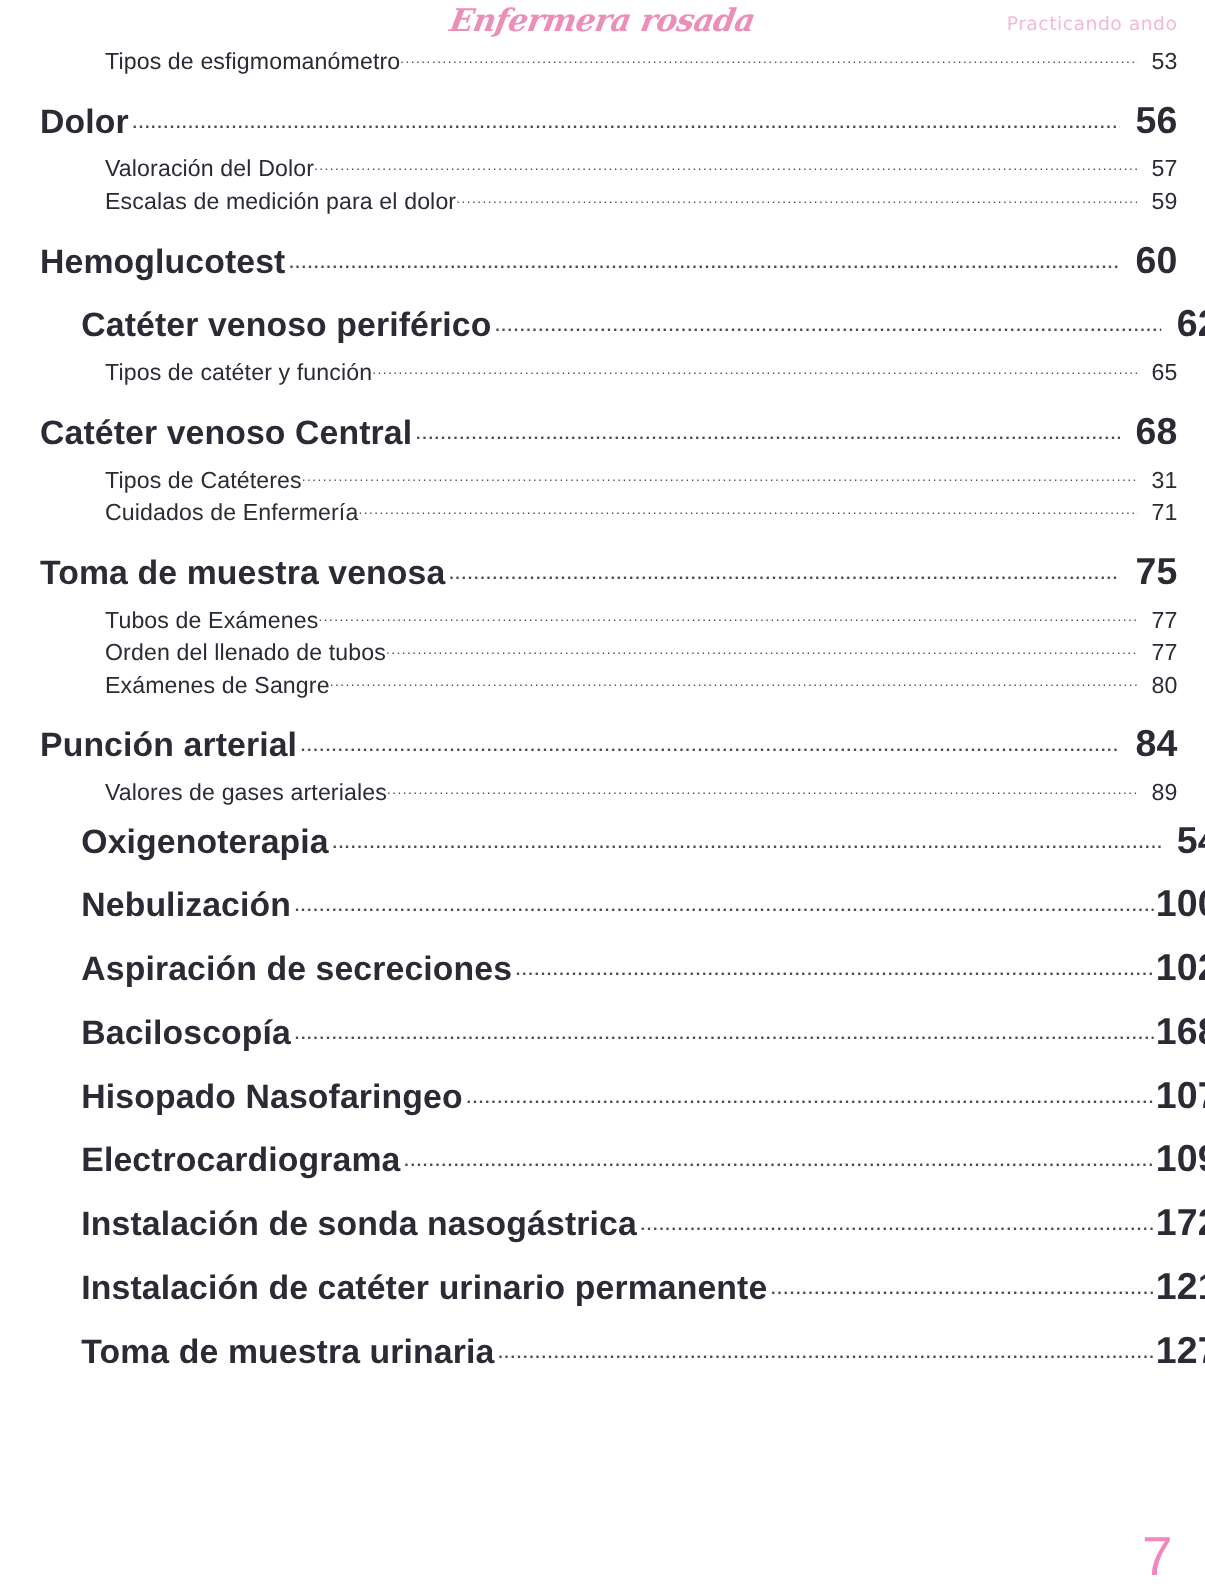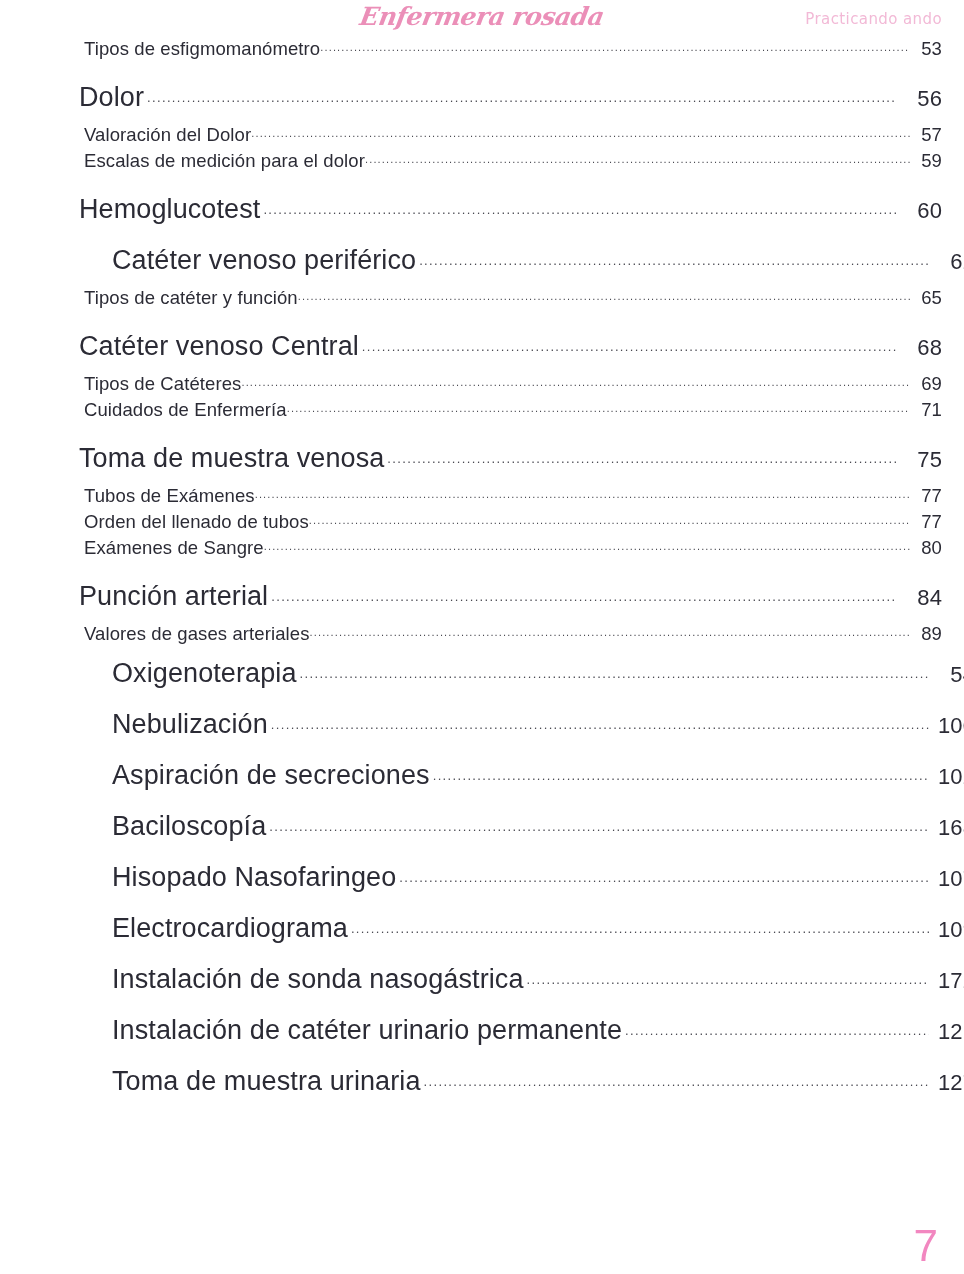--- a/index.html
+++ b/index.html
@@ -93,29 +93,29 @@
     line-height: 1;
   }
   .toc-page {
     flex: 0 0 auto;
     text-align: right;
     padding-left: 2px;
   }
 
   
   .level-1 {
-    padding-left: 79px;
+    padding-left: 32px;
     padding-right: 22px;
     font-size: 27px;
-    font-weight: 400;
+    font-weight: 700;
     letter-spacing: 0.1px;
     height: 43px;
     justify-content: flex-end;
   }
-  .level-1 .toc-page { font-size: 22px; min-width: 44px; }
+  .level-1 .toc-page { font-size: 30px; min-width: 44px; }
   .level-1 .toc-title { padding-right: 3px; }
 
   
   .level-2 {
     padding-left: 84px;
     padding-right: 22px;
     font-size: 18.5px;
     font-weight: 400;
     letter-spacing: 0.1px;
     height: 26px;
@@ -184,21 +184,21 @@
       <span class="toc-page">65</span>
     </div>
     <div class="toc-row level-1 gap-top">
       <span class="toc-title">Catéter venoso Central</span>
       <span class="toc-leader"></span>
       <span class="toc-page">68</span>
     </div>
     <div class="toc-row level-2">
       <span class="toc-title">Tipos de Catéteres</span>
       <span class="toc-leader"></span>
-      <span class="toc-page">69</span>
+      <span class="toc-page">31</span>
     </div>
     <div class="toc-row level-2">
       <span class="toc-title">Cuidados de Enfermería</span>
       <span class="toc-leader"></span>
       <span class="toc-page">71</span>
     </div>
     <div class="toc-row level-1 gap-top">
       <span class="toc-title">Toma de muestra venosa</span>
       <span class="toc-leader"></span>
       <span class="toc-page">75</span>

